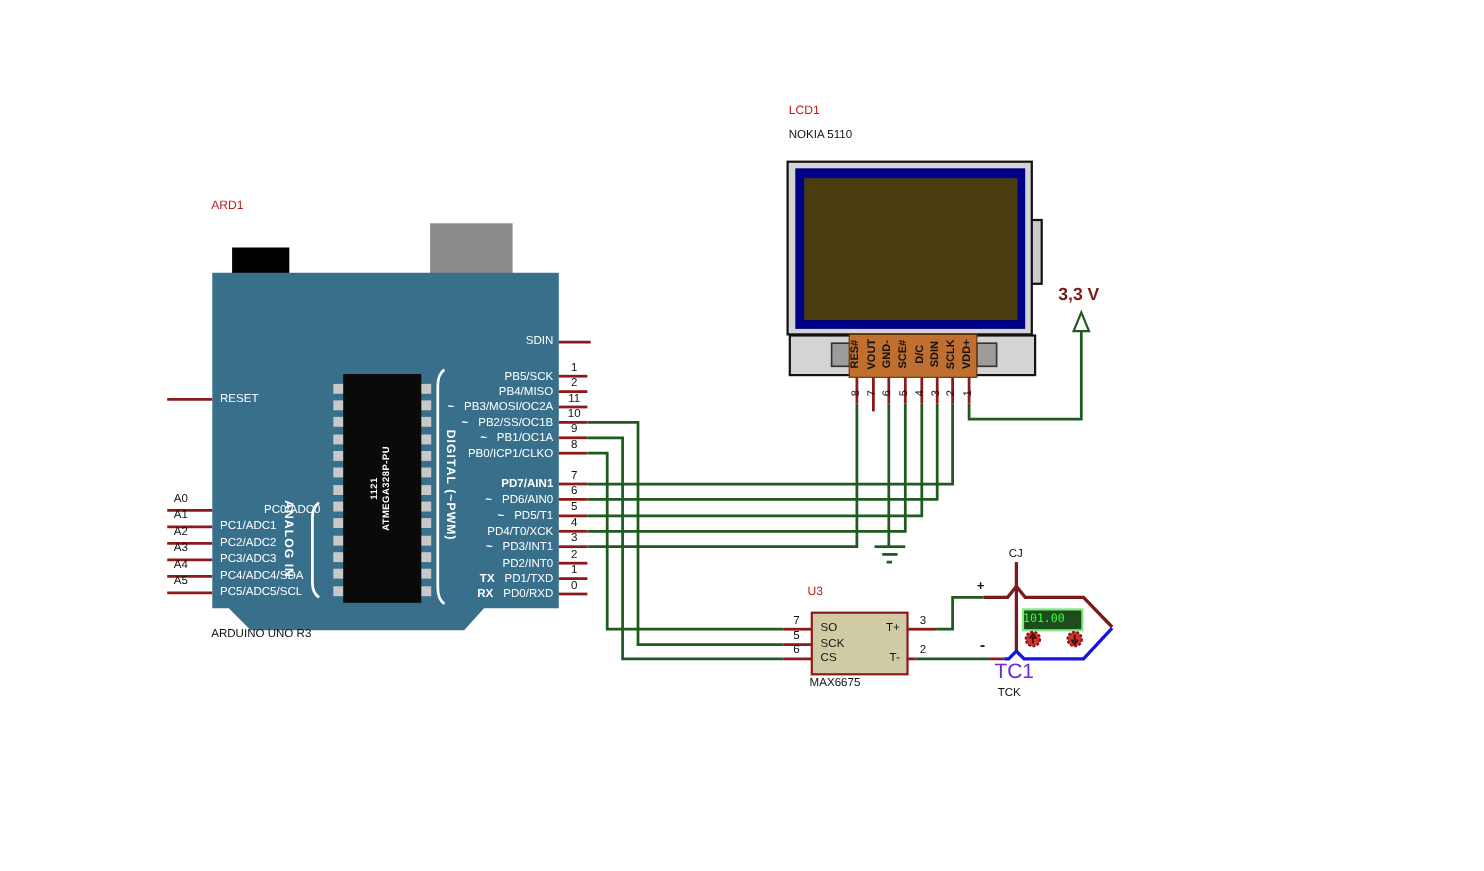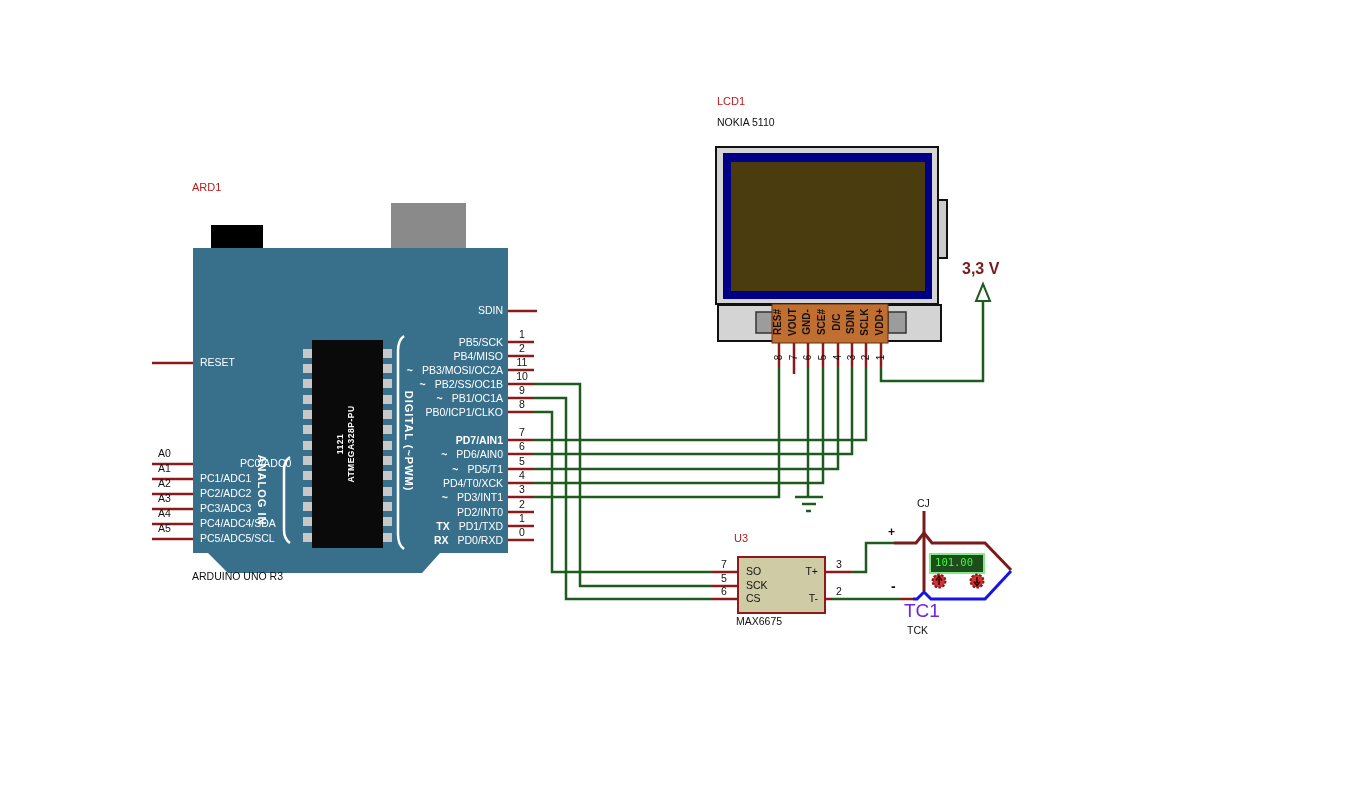--- a/index.html
+++ b/index.html
@@ -12,21 +12,21 @@
   .big{font-size:19px;color:#6d28d9;}
   .bold{font-weight:bold;}
   .pinrow{position:absolute;left:383px;width:120px;display:flex;justify-content:flex-end;
           align-items:center;gap:9px;font-size:10.5px;color:#fff;white-space:nowrap;}
   .num{position:absolute;left:507px;width:30px;text-align:center;font-size:10.5px;color:#111;}
   .rotcw{transform:rotate(90deg);text-align:center;letter-spacing:1px;}
   .lcdlab{position:absolute;width:50px;height:14px;font-size:10px;color:#111;
           transform:rotate(-90deg);text-align:center;font-weight:bold;}
   .lcdnum{position:absolute;width:24px;height:13px;font-size:10px;color:#111;
           transform:rotate(-90deg);text-align:center;}
-  .disp{position:absolute;left:930px;top:556px;width:43px;text-align:right;
+  .disp{position:absolute;left:930px;top:556px;width:43px;text-align:left;
         font-family:"DejaVu Sans Mono",monospace;font-size:10.5px;color:#35ff35;}
   .vcc{color:#7a1b1b;font-weight:bold;font-size:16px;}
   .chiptxt{position:absolute;left:247px;top:432px;width:200px;height:24px;
            transform:rotate(-90deg);color:#fff;font-size:8.5px;font-weight:bold;
            text-align:center;line-height:11px;letter-spacing:.5px;}
 </style>
 </head>
 <body>
 
 <div class="canvas">

